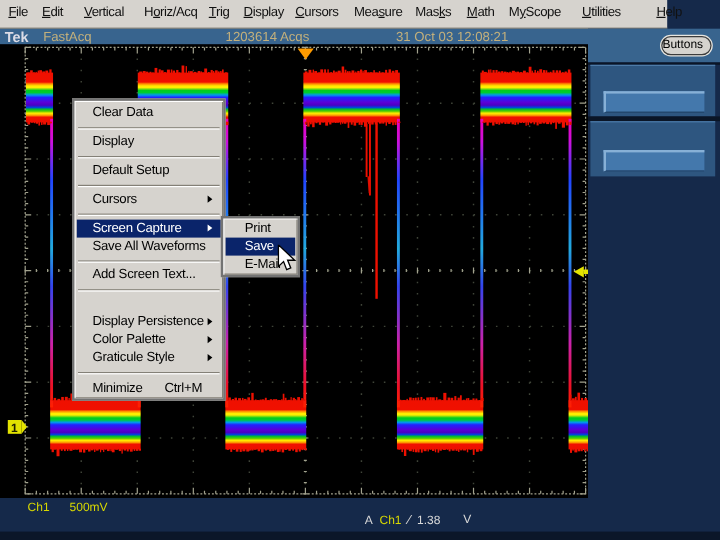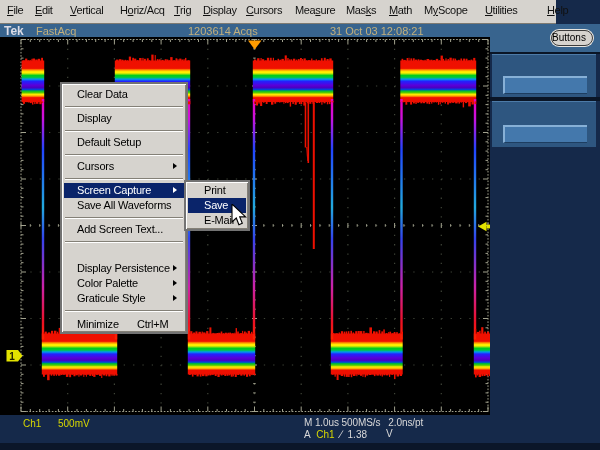--- a/index.html
+++ b/index.html
@@ -512,21 +512,20 @@
       <polygon points="478.2,189.5 486.5,184.8 486.5,194.2" fill="#e3e300"></polygon>
       <rect x="486.5" y="187.6" width="3.5" height="3.8" fill="#e3e300"></rect>
       <rect x="6.5" y="313" width="11.5" height="11.5" fill="#e3e300"></rect>
       <polygon points="18,313 22.5,318.7 18,324.5" fill="#e3e300"></polygon>
       <text x="12" y="322.6" font-family="Liberation Sans, sans-serif" font-size="10" font-weight="bold" fill="#222200" text-anchor="middle">1</text>
     </svg>
   </div>
 <div class="statbar">
  <span style="position:absolute;left:23px;top:3px;color:#d8d800">Ch1</span>
  <span style="position:absolute;left:58px;top:3px;color:#d8d800">500mV</span>
- <span style="position:absolute;left:304px;top:2px;color:#d9d9d9;letter-spacing:-0.1px">M 1.0us 500MS/s&nbsp;&nbsp;&nbsp;2.0ns/pt</span>
  <span style="position:absolute;left:304px;top:13px;color:#d9d9d9">A&nbsp; <span style="color:#d8d800">Ch1</span> &nbsp;<span style="font-size:11px">∕</span>&nbsp; 1.38</span>
  <span style="position:absolute;left:386px;top:13px;color:#d9d9d9">V</span>
 </div>
 <div style="position:absolute;left:0;top:443px;width:600px;height:7px;background:#0b1629"></div>
 <div class="menu" style="left:60px;top:82px;width:128px;height:252px">
     <div class="mrow" style="top:3px;height:15px;line-height:15px">Clear Data</div>
     <div class="msep" style="top:22px"></div>
     <div class="mrow" style="top:27px;height:15px;line-height:15px">Display</div>
     <div class="msep" style="top:46px"></div>
     <div class="mrow" style="top:51px;height:15px;line-height:15px">Default Setup</div>

